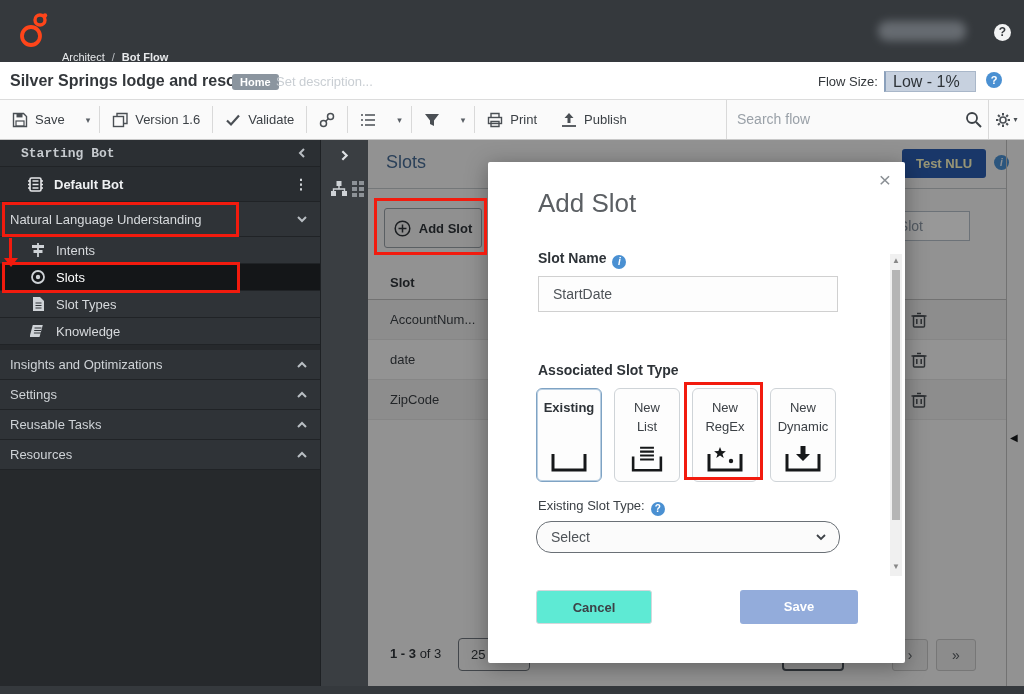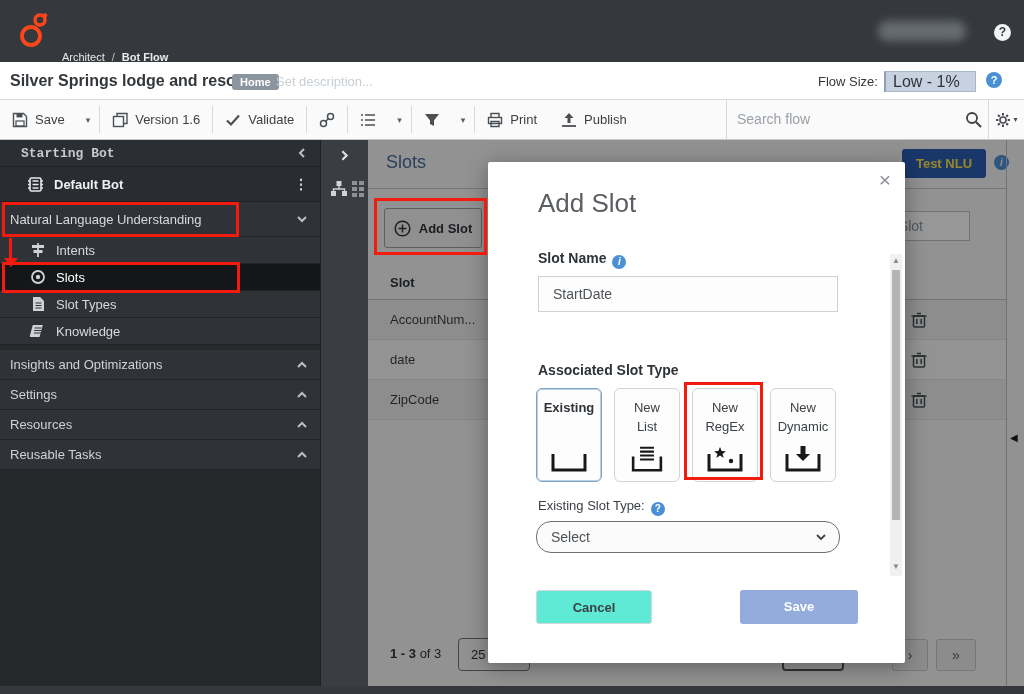--- a/index.html
+++ b/index.html
@@ -59,21 +59,21 @@
   .midrail .expand { position:absolute; left:17px; top:9px; color:#dfe2e5; width:13px; height:13px; cursor:pointer; }
   .midrail .tree { position:absolute; left:9px; top:40px; width:18px; height:18px; color:#cfd3d7; cursor:pointer; }
   .midrail .grid { position:absolute; left:31px; top:41px; width:13px; height:16px; color:#8d9297; cursor:pointer; }
 
   
   .main { position:absolute; left:368px; top:140px; width:656px; height:546px; background:#f4f4f4; }
   .main-rail-divider { position:absolute; left:638px; top:0; width:1px; height:546px; background:#bfbfbf; }
   .collapse-right { position:absolute; left:642px; top:292px; font-size:10px; color:#17191c; cursor:pointer; }
   .page-title { position:absolute; left:18px; top:12px; font-size:18px; color:#476b94; }
   .header-divider { position:absolute; left:0; top:48px; width:638px; height:1px; background:#c2c6ca; }
-  .test-nlu-btn { position:absolute; left:534px; top:9px; width:84px; height:29px; background:#2a5db0; border-radius:3px; color:#fde047; font-size:13px; font-weight:bold; text-align:center; line-height:29px; cursor:pointer; }
+  .test-nlu-btn { position:absolute; left:534px; top:9px; width:84px; height:29px; background:#2a5db0; border-radius:3px; color:#fef9c3; font-size:13px; font-weight:bold; text-align:center; line-height:29px; cursor:pointer; }
   .test-nlu-info { position:absolute; left:626px; top:15px; width:15px; height:15px; border-radius:50%; background:#4a90d2; color:#e8f0fa; font-size:10px; font-style:italic; font-weight:bold; text-align:center; line-height:15px; }
   .add-slot-btn { position:absolute; left:16px; top:68px; width:98px; height:40px; background:#f1f1f1; border:1px solid #979ea6; border-radius:3px; display:flex; align-items:center; justify-content:center; gap:8px; font-size:13px; font-weight:bold; color:#2e3338; cursor:pointer; }
   .add-slot-btn .ic { width:17px; height:17px; color:#2e3338; }
   .slot-search { position:absolute; left:432px; top:71px; width:170px; height:30px; background:#fdfdfd; border:1px solid #b4bec8; font-size:14px; color:#8a96a3; line-height:28px; text-align:right; padding-right:46px; overflow:hidden; }
   .table-head { position:absolute; left:0px; top:126px; width:638px; height:34px; border-bottom:1px solid #bfbfbf; font-size:13px; font-weight:bold; color:#2e3338; line-height:34px; }
   .table-head span { margin-left:22px; }
   .t-row { position:absolute; left:0; width:638px; height:40px; font-size:13px; color:#3a3f44; line-height:40px; border-bottom:1px solid #e0e0e0; }
   .t-row span.cell { margin-left:22px; }
   .t-row.odd { background:#ececec; }
   .t-row.even { background:#f6f6f6; }
@@ -320,29 +320,29 @@
     </div>
     <div class="sb-row sb-section">
       <span class="lbl">Settings</span>
       <span class="sb-right">
           <svg class="chev" viewBox="0 0 12 12">
             <path fill="none" stroke="currentColor" stroke-width="2" d="M2,8 L6,4 L10,8"></path>
           </svg>
         </span>
     </div>
     <div class="sb-row sb-section">
-      <span class="lbl">Resources</span>
+      <span class="lbl">Reusable Tasks</span>
       <span class="sb-right">
           <svg class="chev" viewBox="0 0 12 12">
             <path fill="none" stroke="currentColor" stroke-width="2" d="M2,8 L6,4 L10,8"></path>
           </svg>
         </span>
     </div>
     <div class="sb-row sb-section">
-      <span class="lbl">Reusable Tasks</span>
+      <span class="lbl">Resources</span>
       <span class="sb-right">
           <svg class="chev" viewBox="0 0 12 12">
             <path fill="none" stroke="currentColor" stroke-width="2" d="M2,8 L6,4 L10,8"></path>
           </svg>
         </span>
     </div>
     <div class="sb-empty"></div>
   </div>
 
   <div class="midrail">

